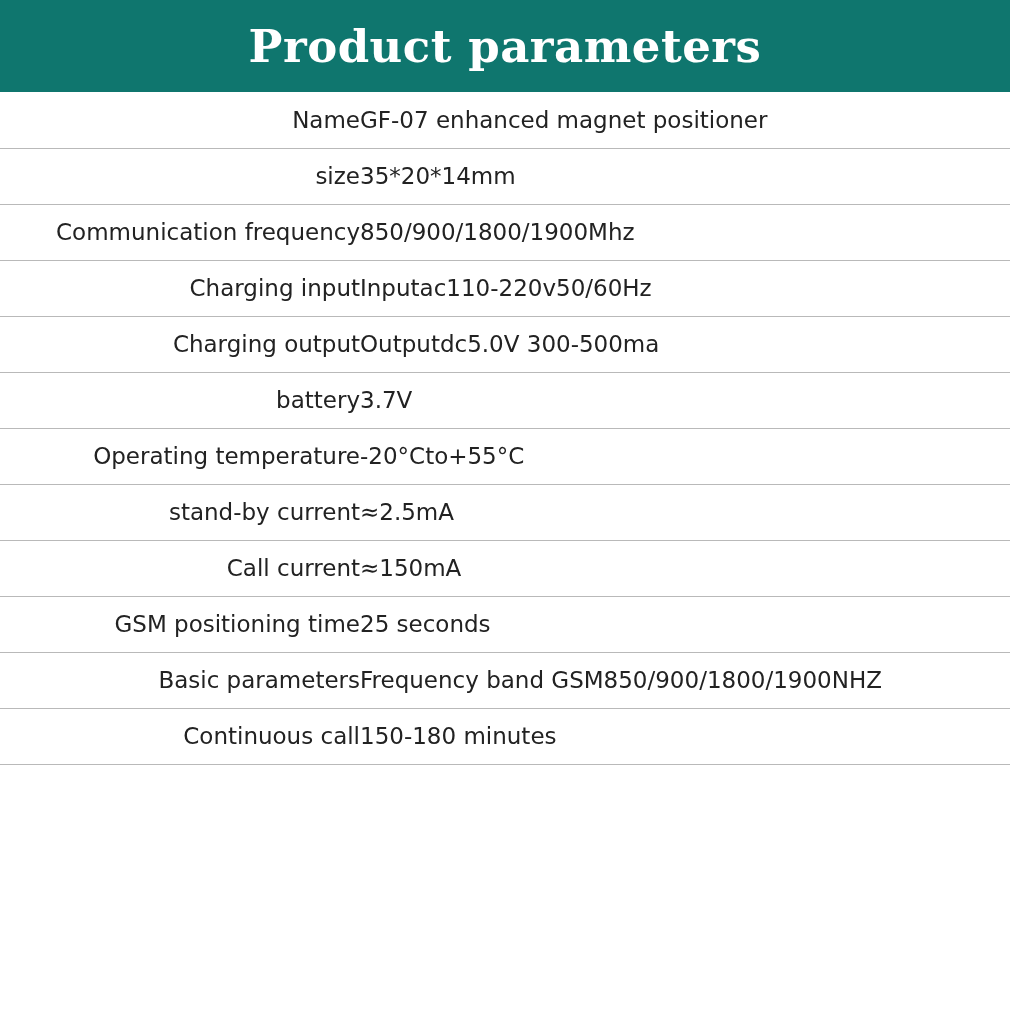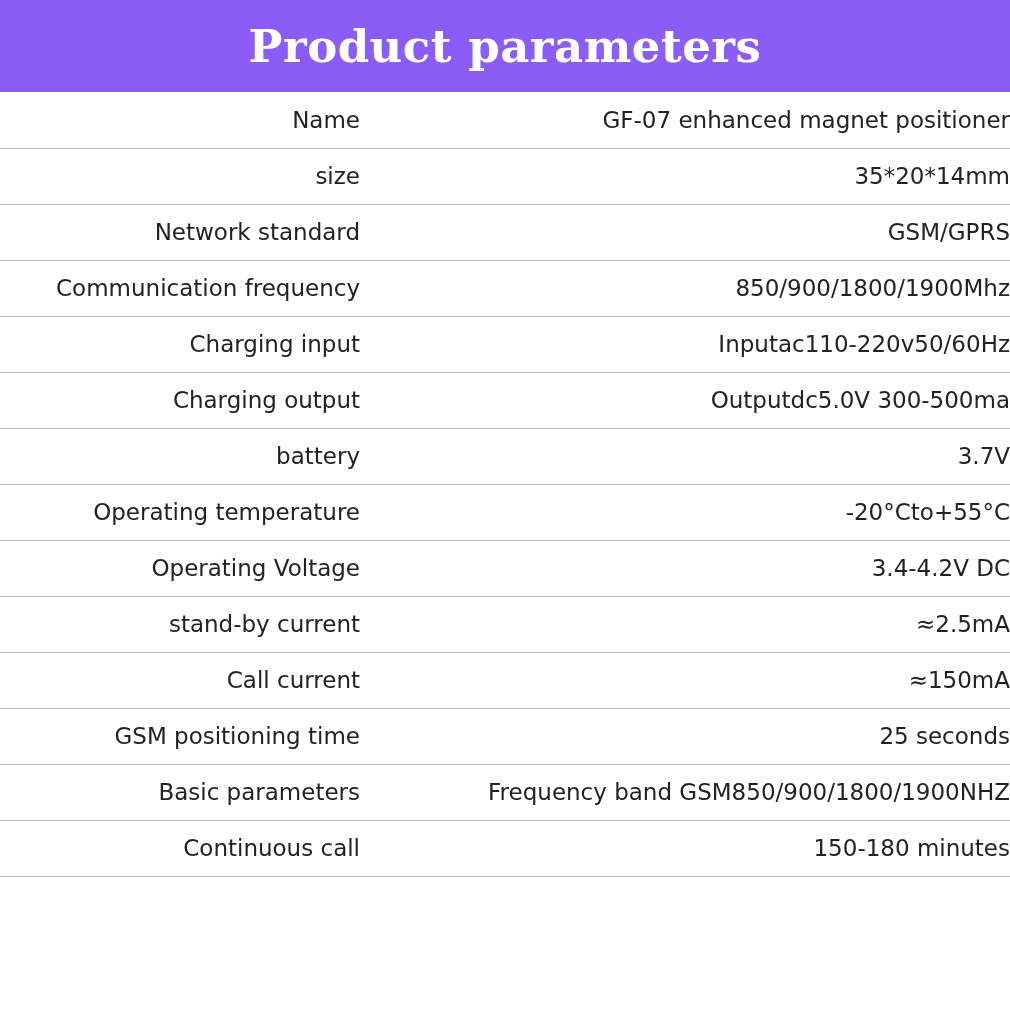--- a/index.html
+++ b/index.html
@@ -15,21 +15,21 @@
   }
   .sheet {
     width: 1010px;
     height: 1010px;
     position: relative;
     background: #ffffff;
     box-sizing: border-box;
   }
   .header-bar {
     height: 92px;
-    background: #8b5cf6;
+    background: #0f766e;
     display: flex;
     align-items: center;
     justify-content: center;
   }
   .header-title {
     color: #ffffff;
     font-family: "DejaVu Serif", serif;
     font-weight: bold;
     font-size: 45px;
     letter-spacing: 0.5px;
@@ -54,21 +54,21 @@
   td.label {
     width: 360px;
     text-align: right;
     padding-right: 22px;
     line-height: 1.15;
     color: #2b2b2b;
     box-sizing: border-box;
   }
   td.value {
     width: 650px;
-    text-align: right;
+    text-align: left;
     padding-left: 22px;
     line-height: 1.15;
     color: #2b2b2b;
     box-sizing: border-box;
   }
 </style>
 </head>
 <body>
 
 <div class="sheet">
@@ -81,46 +81,38 @@
     <tbody>
       <tr>
         <td class="label">Name</td>
         <td class="value">GF-07 enhanced magnet positioner</td>
       </tr>
       <tr>
         <td class="label">size</td>
         <td class="value">35*20*14mm</td>
       </tr>
       <tr>
-        <td class="label">Network standard</td>
-        <td class="value">GSM/GPRS</td>
-      </tr>
-      <tr>
         <td class="label">Communication frequency</td>
         <td class="value">850/900/1800/1900Mhz</td>
       </tr>
       <tr>
         <td class="label">Charging input</td>
         <td class="value">Inputac110-220v50/60Hz</td>
       </tr>
       <tr>
         <td class="label">Charging output</td>
         <td class="value">Outputdc5.0V 300-500ma</td>
       </tr>
       <tr>
         <td class="label">battery</td>
         <td class="value">3.7V</td>
       </tr>
       <tr>
         <td class="label">Operating temperature</td>
         <td class="value">-20°Cto+55°C</td>
-      </tr>
-      <tr>
-        <td class="label">Operating Voltage</td>
-        <td class="value">3.4-4.2V DC</td>
       </tr>
       <tr>
         <td class="label">stand-by current</td>
         <td class="value">≈2.5mA</td>
       </tr>
       <tr>
         <td class="label">Call current</td>
         <td class="value">≈150mA</td>
       </tr>
       <tr>

